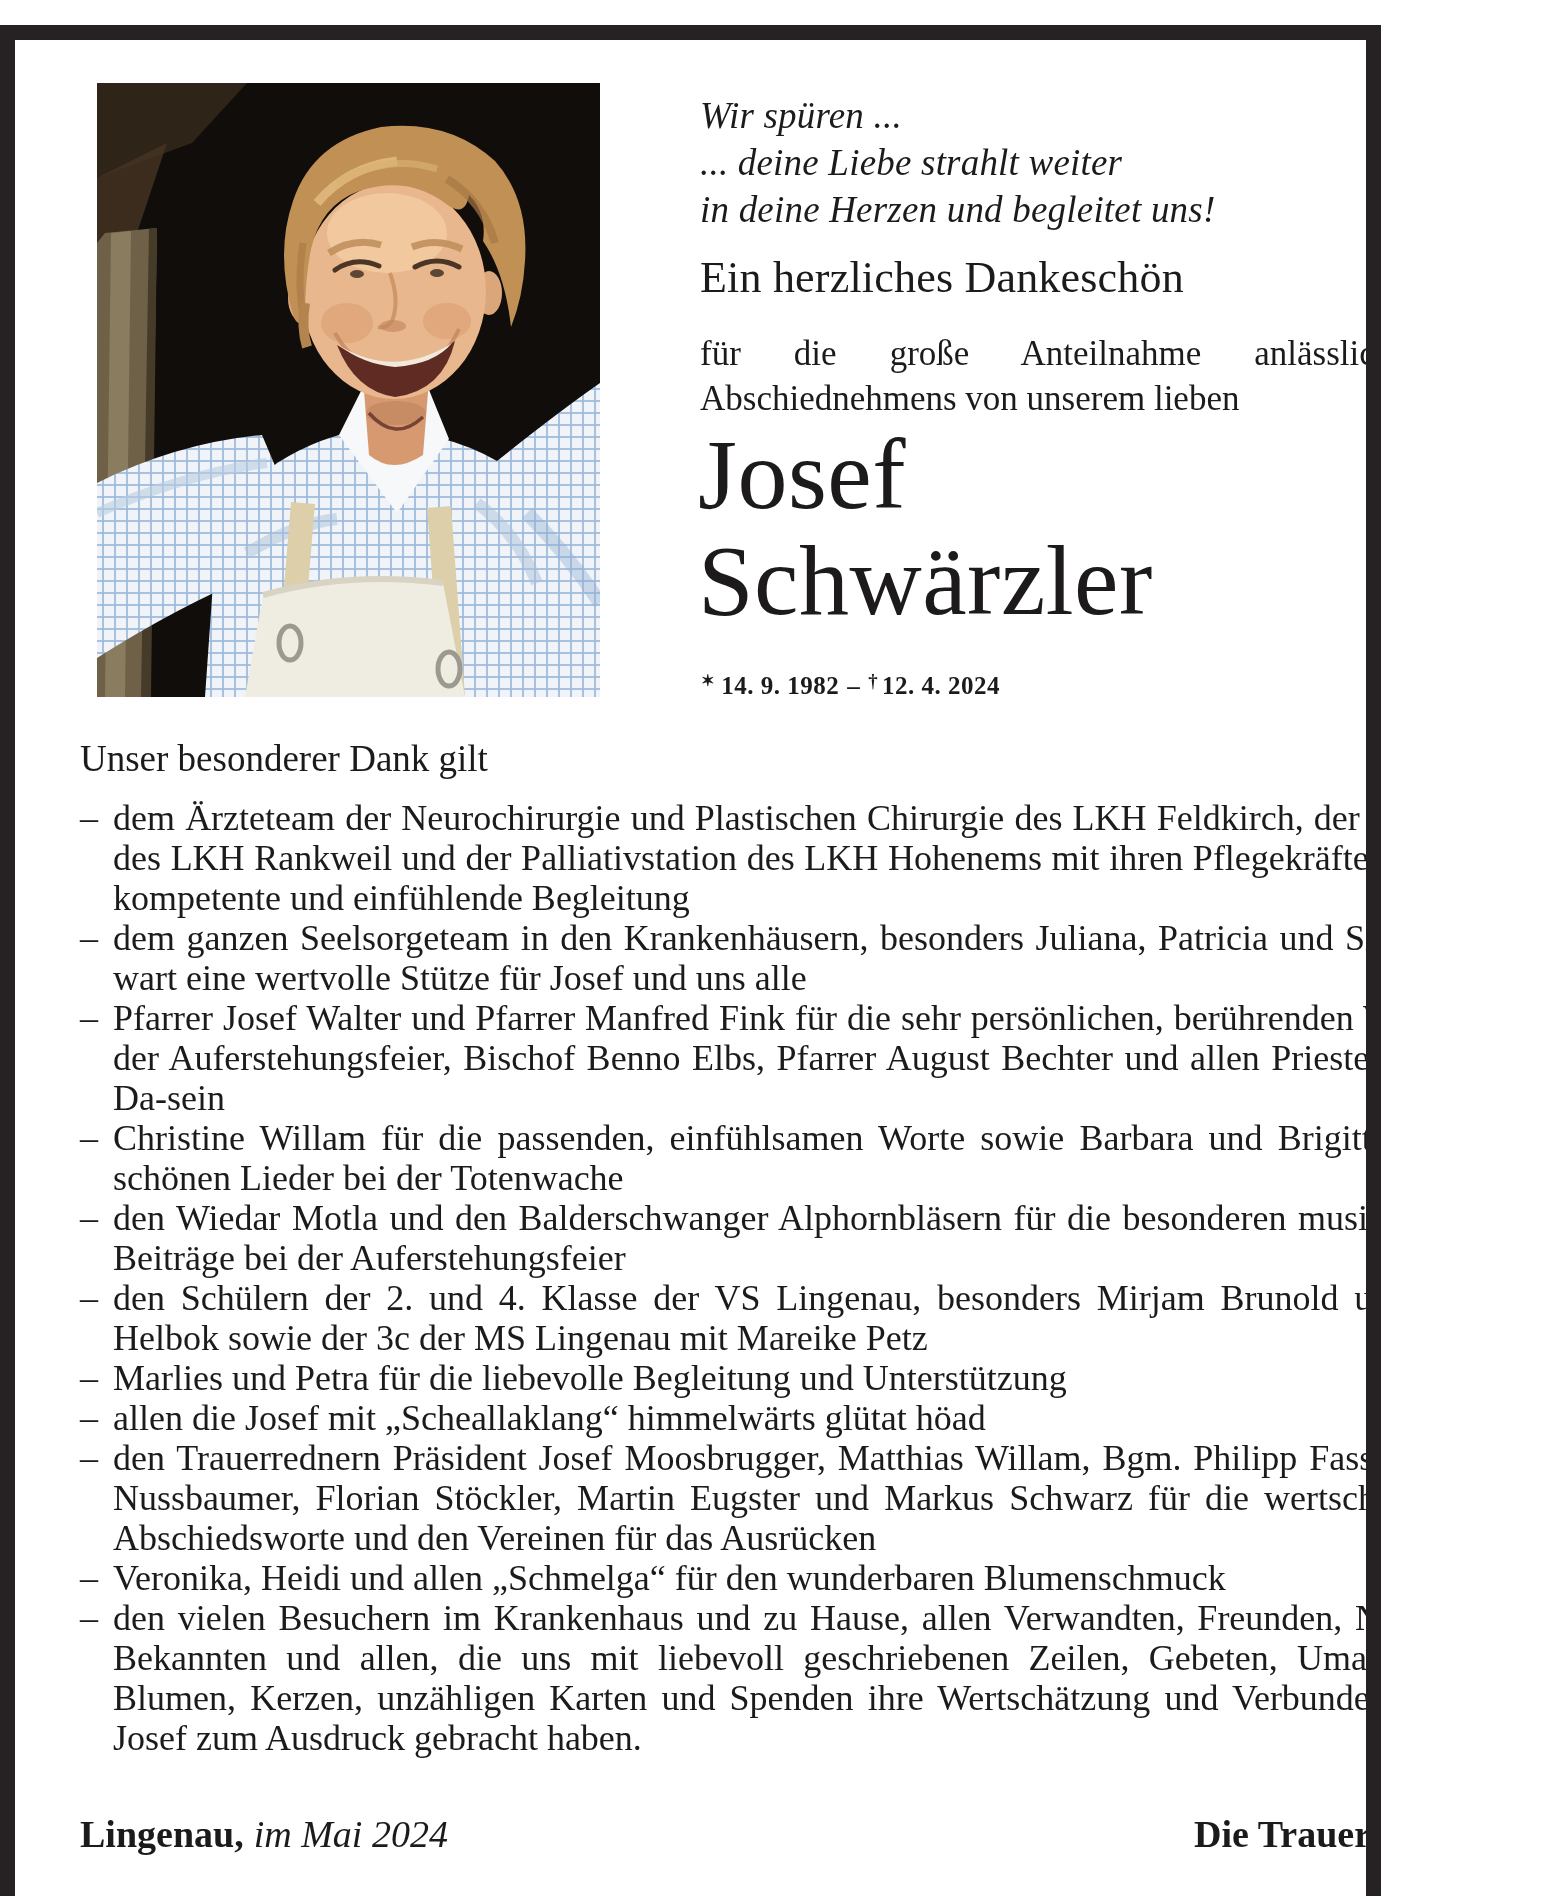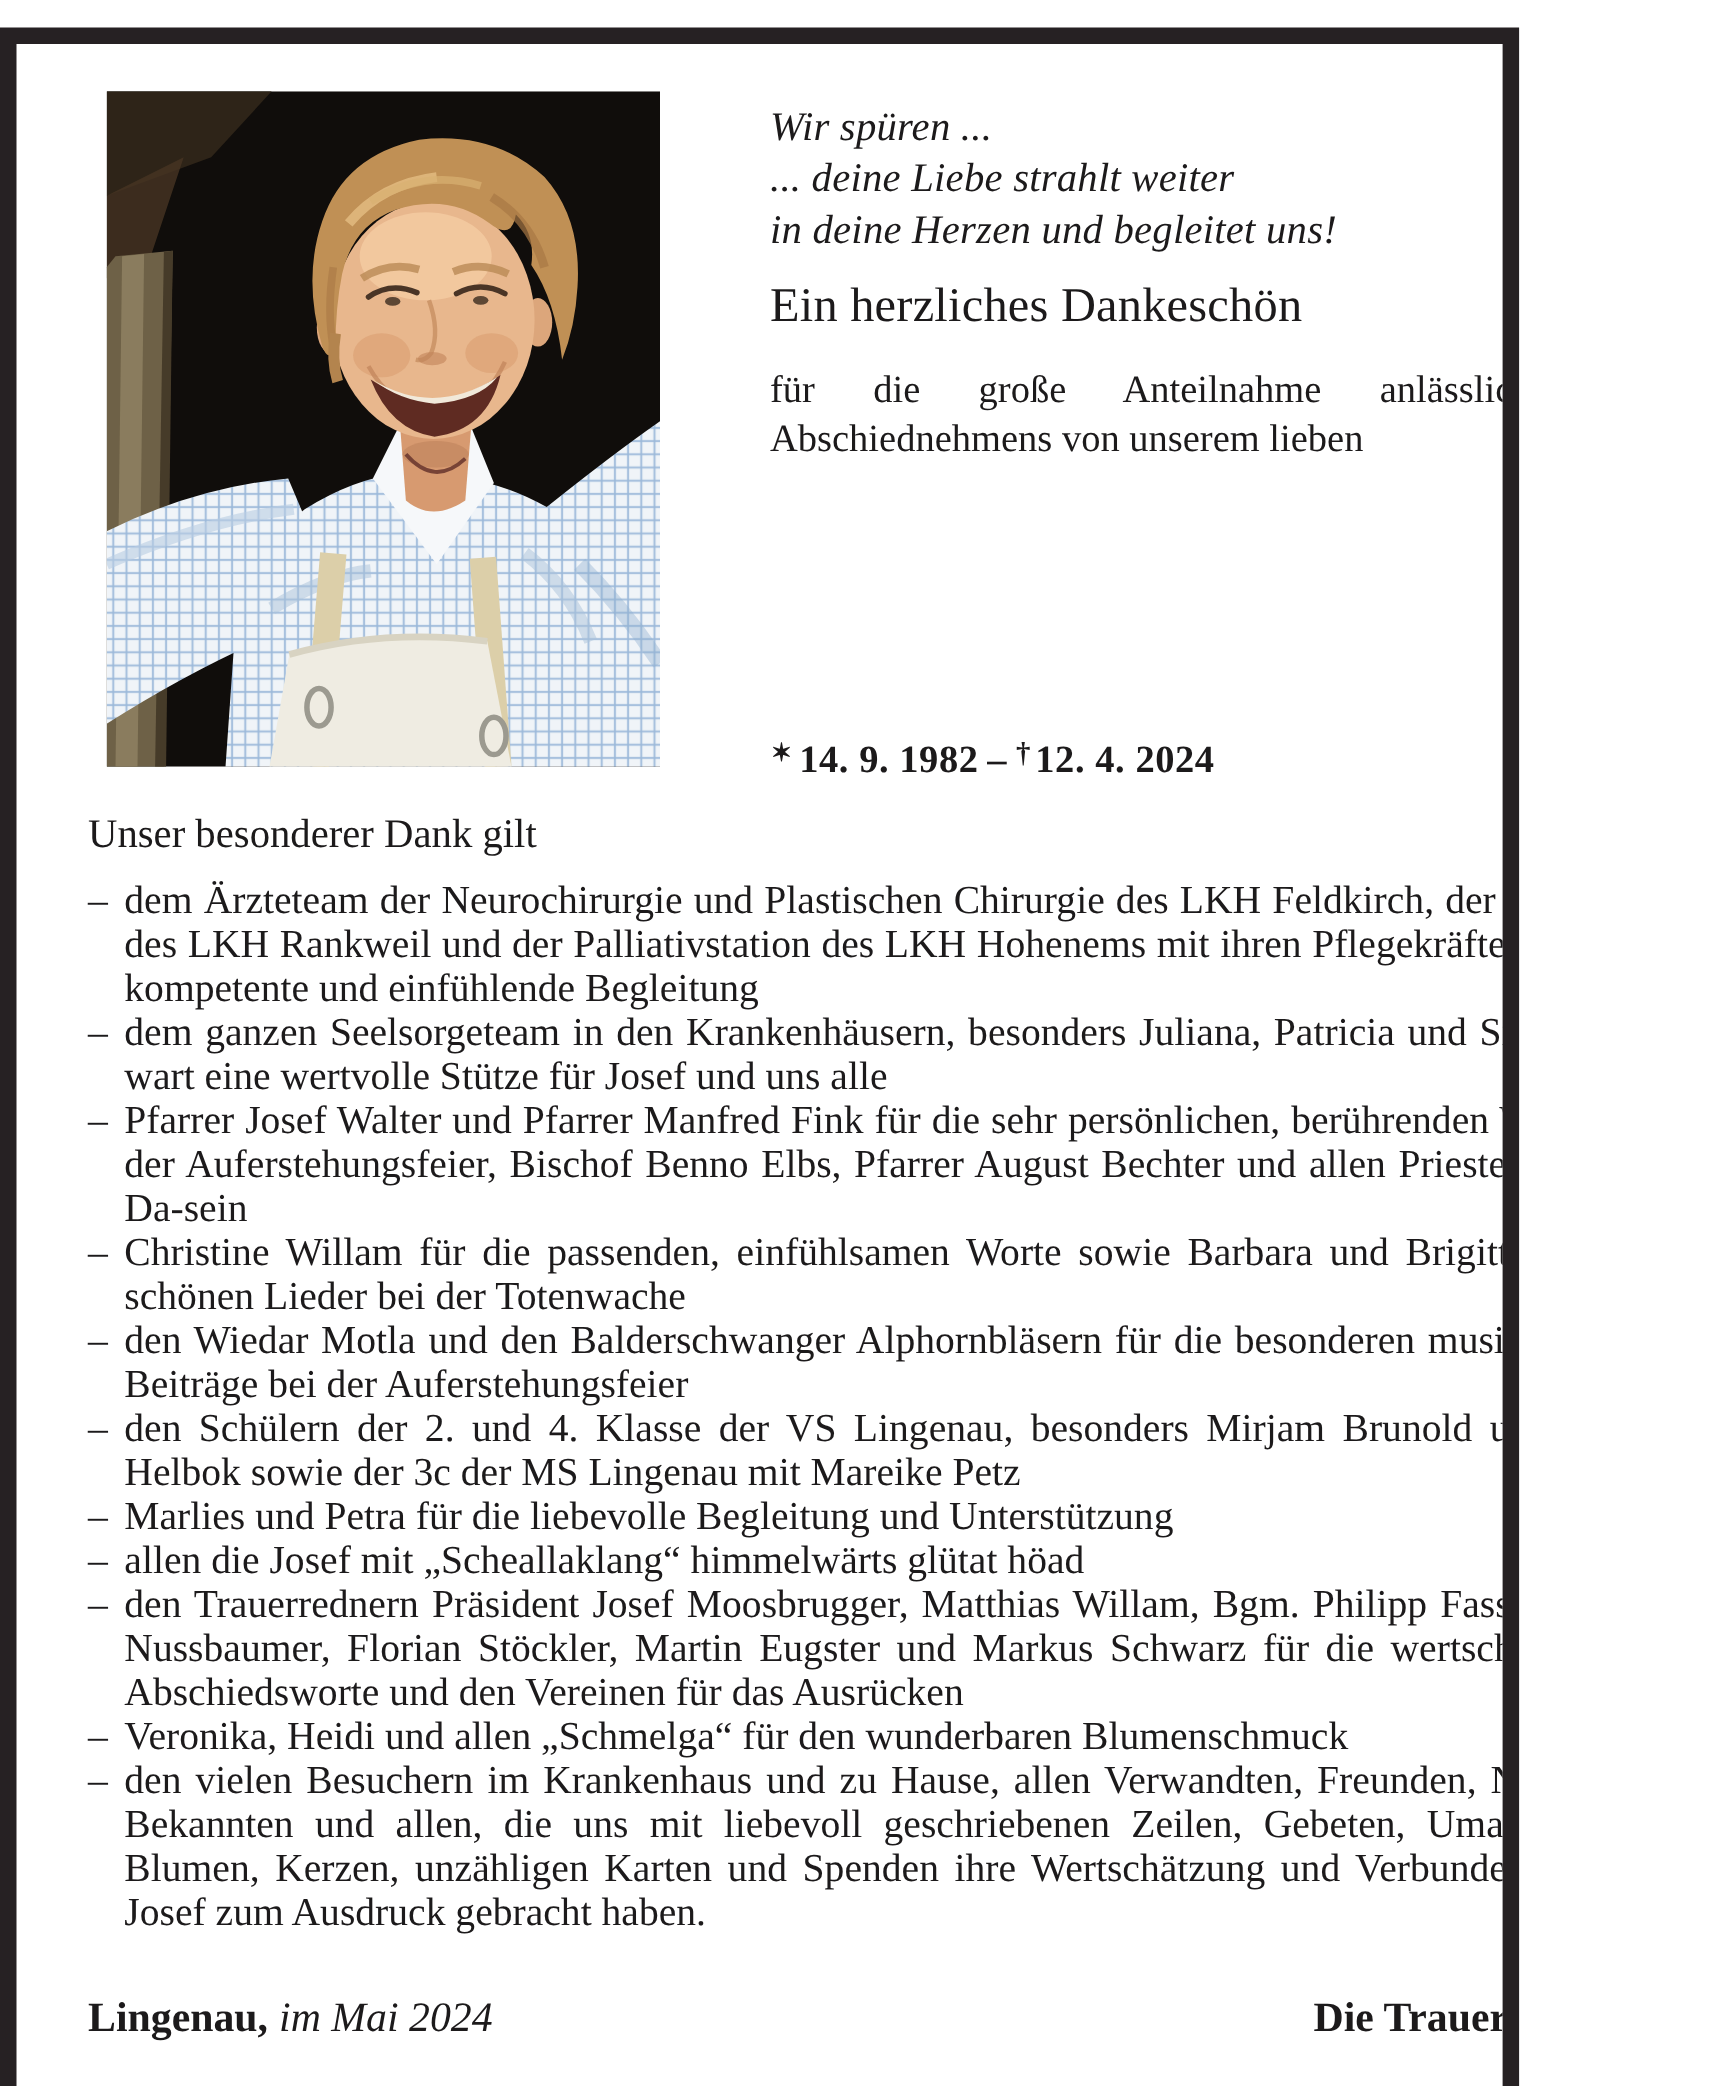--- a/index.html
+++ b/index.html
@@ -59,21 +59,21 @@
     width: 820px;
     font-size: 100px;
     line-height: 106px;
     font-weight: 400;
     letter-spacing: 0.5px;
   }
 
   .dates {
     position: absolute;
     left: 686px; top: 630px;
-    font-size: 35px;
+    font-size: 25px;
     font-weight: 700;
     letter-spacing: 0.5px;
     white-space: nowrap;
   }
   .dates .star { font-size: 0.65em; vertical-align: 0.45em; margin-right: 6px; }
   .dates .dagger { font-size: 0.75em; vertical-align: 0.35em; margin-right: 4px; }
   .dates .sep { margin: 0 8px; }
 
   .dank-heading {
     position: absolute;
@@ -212,20 +212,24 @@
     <div>in deine Herzen und begleitet uns!</div>
   </div>
 
   <h1 class="title">Ein herzliches Dankeschön</h1>
 
   <div class="intro">
     <div class="line-just">für die große Anteilnahme anlässlich des</div>
     <div>Abschiednehmens von unserem lieben</div>
   </div>
 
+  <div class="name">
+    <div>Josef</div>
+    <div>Schwärzler</div>
+  </div>
 
   <div class="dates">
     <span class="star">✶</span><span>14. 9. 1982</span><span class="sep">–</span><span class="dagger">†</span><span>12. 4. 2024</span>
   </div>
 
   <h2 class="dank-heading">Unser besonderer Dank gilt</h2>
 
   <div class="thanks-list">
 
       <div class="thanks-item">

